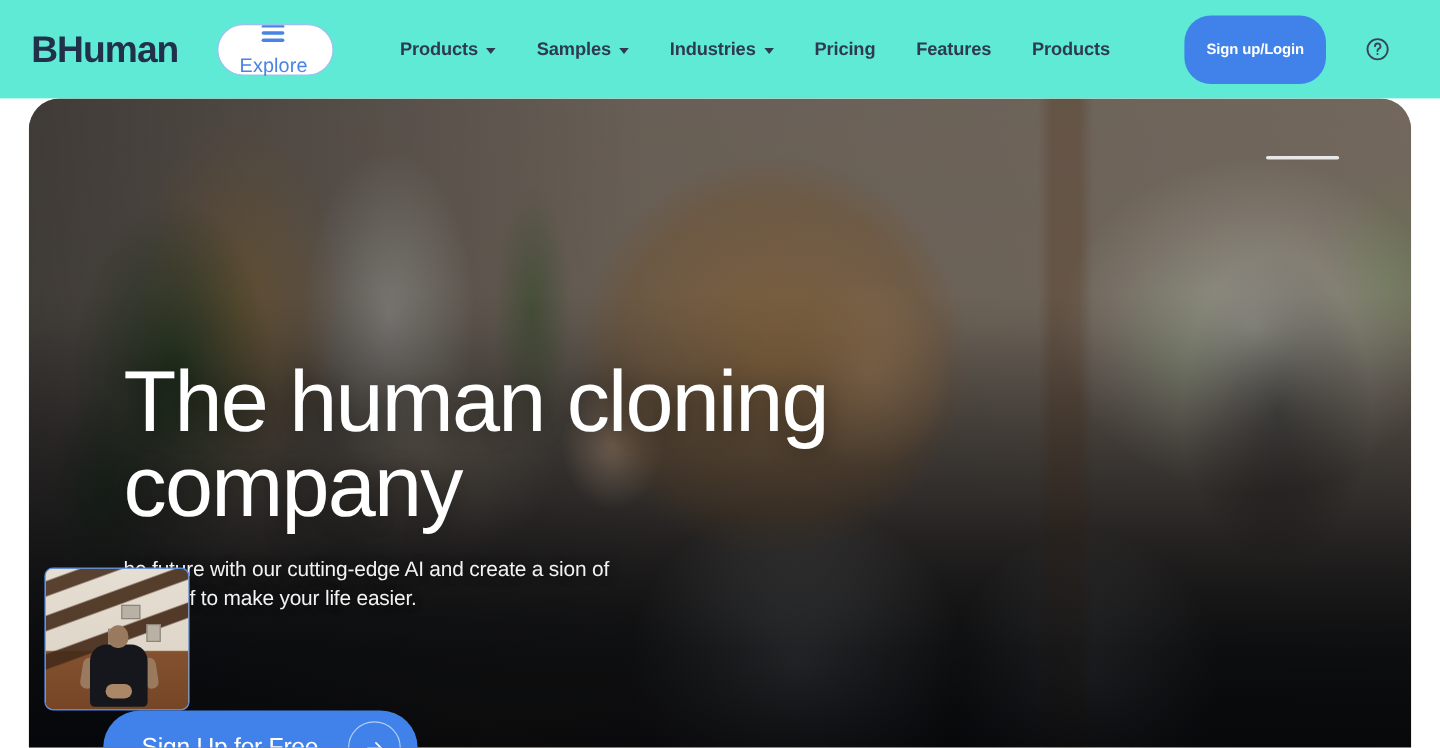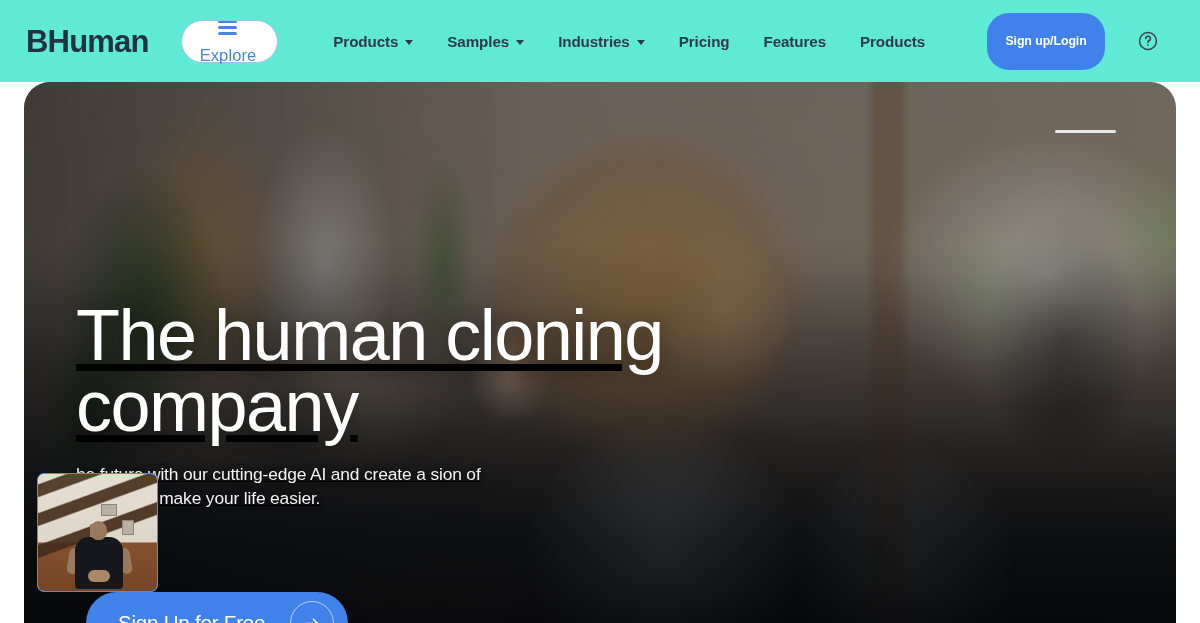--- a/index.html
+++ b/index.html
@@ -194,24 +194,23 @@
     left: 1031px;
     top: 48px;
     width: 61px;
     height: 3px;
     background: #e8e8e8;
     border-radius: 2px;
   }
 
   .hero-content {
     position: absolute;
-    left: 52px;
+    left: 79px;
     top: 218px;
     right: 40px;
-    text-decoration: underline;
   }
 
   .hero-title {
     font-size: 72px;
     line-height: 0.98;
     font-weight: 400;
     color: #ffffff;
     letter-spacing: -1.5px;
     max-width: 620px;
     text-shadow: 0 2px 18px rgba(0,0,0,0.35);

